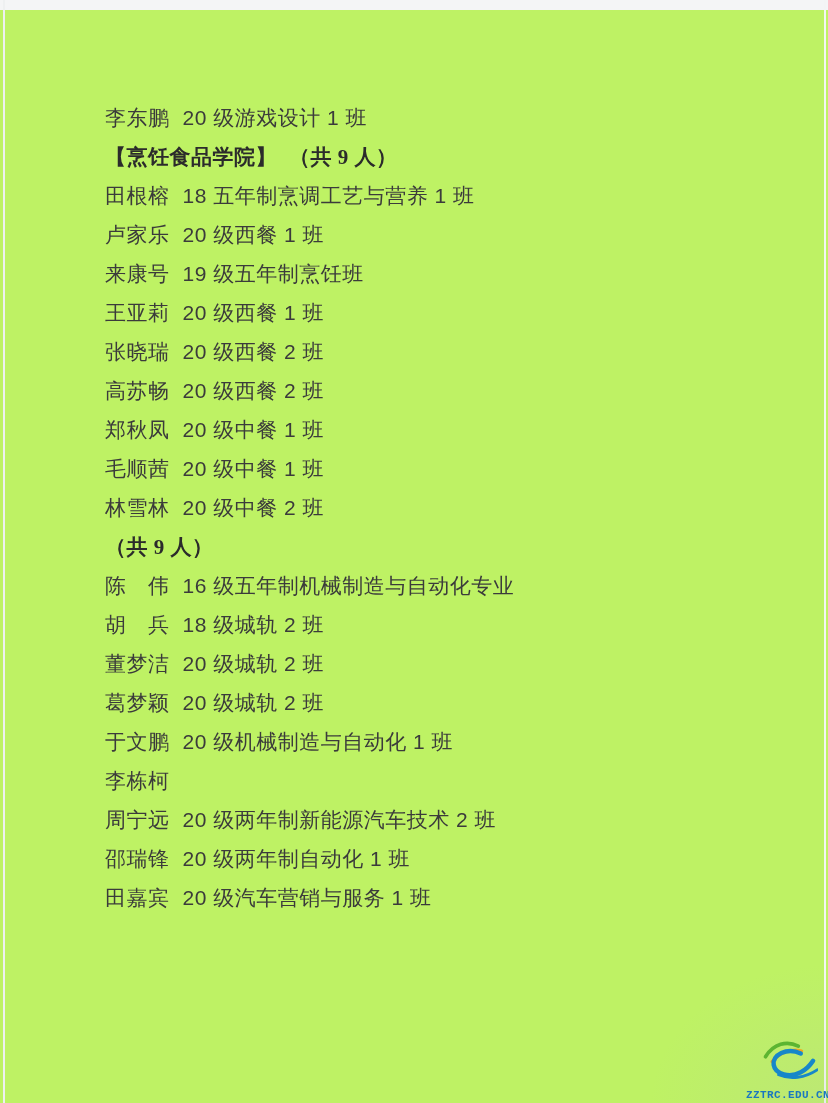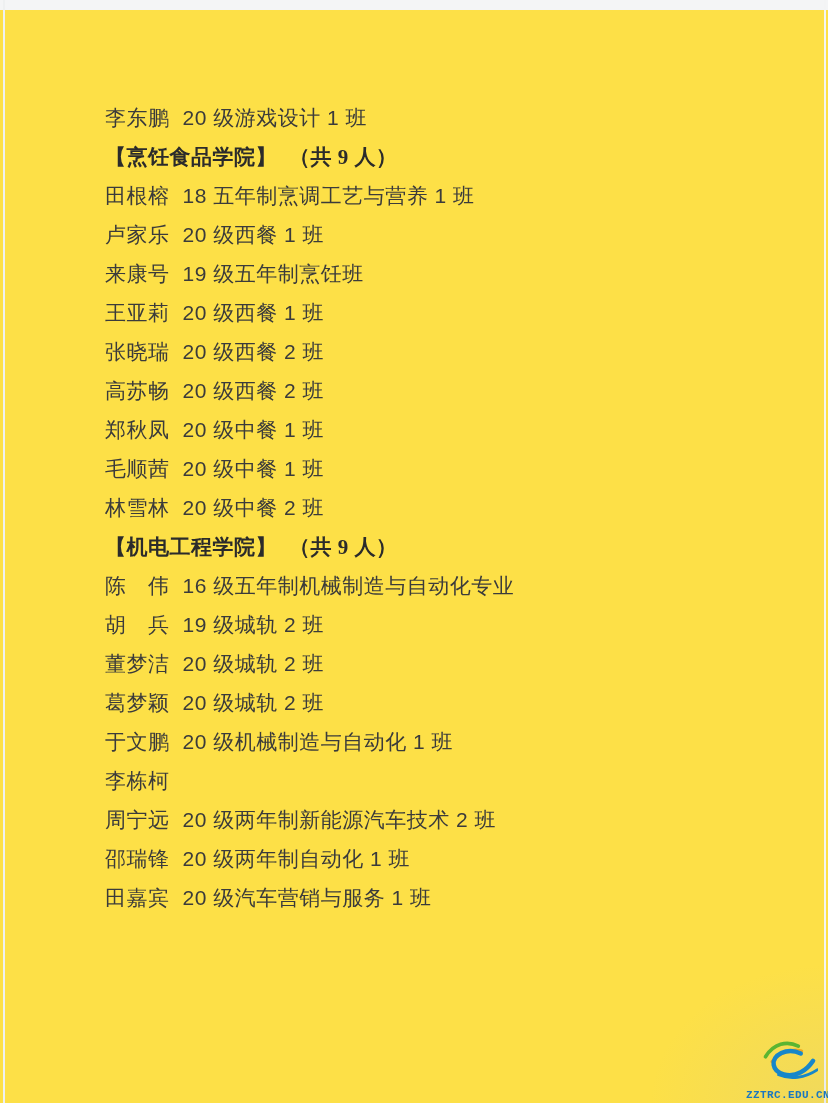--- a/index.html
+++ b/index.html
@@ -4,21 +4,21 @@
 <style>
   html, body {
     margin: 0;
     padding: 0;
     background: #ffffff;
   }
   .page {
     position: relative;
     width: 828px;
     height: 1103px;
-    background: #fde047;
+    background: #bef264;
     overflow: hidden;
     font-family: "Liberation Sans", "DejaVu Sans", sans-serif;
   }
   
   .top-band {
     position: absolute;
     top: 0; left: 0;
     width: 100%; height: 10px;
     background: #f4f5f6;
   }
@@ -181,34 +181,33 @@
       <div class="line entry">
         <span class="student-name">林雪林</span>
         <span class="class-label">20 级中餐 2 班</span>
         <span class="section-title"></span>
         <span class="section-count"></span>
       </div>
 
       <div class="line header">
         <span class="student-name"></span>
         <span class="class-label"></span>
-        <span class="section-title">【机电工程学院】</span>
         <span class="section-count">（共 9 人）</span>
       </div>
 
       <div class="line entry">
         <span class="student-name">陈　伟</span>
         <span class="class-label">16 级五年制机械制造与自动化专业</span>
         <span class="section-title"></span>
         <span class="section-count"></span>
       </div>
 
       <div class="line entry">
         <span class="student-name">胡　兵</span>
-        <span class="class-label">19 级城轨 2 班</span>
+        <span class="class-label">18 级城轨 2 班</span>
         <span class="section-title"></span>
         <span class="section-count"></span>
       </div>
 
       <div class="line entry">
         <span class="student-name">董梦洁</span>
         <span class="class-label">20 级城轨 2 班</span>
         <span class="section-title"></span>
         <span class="section-count"></span>
       </div>

